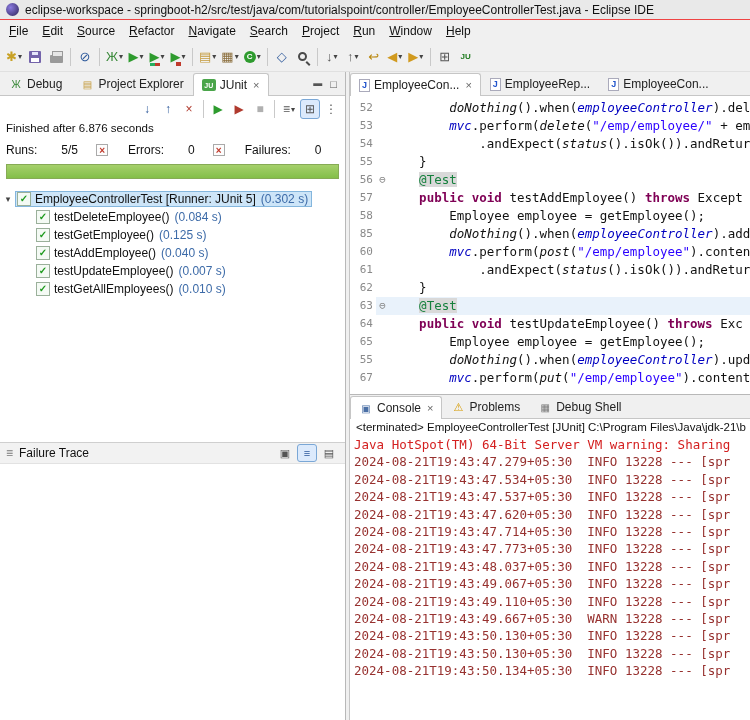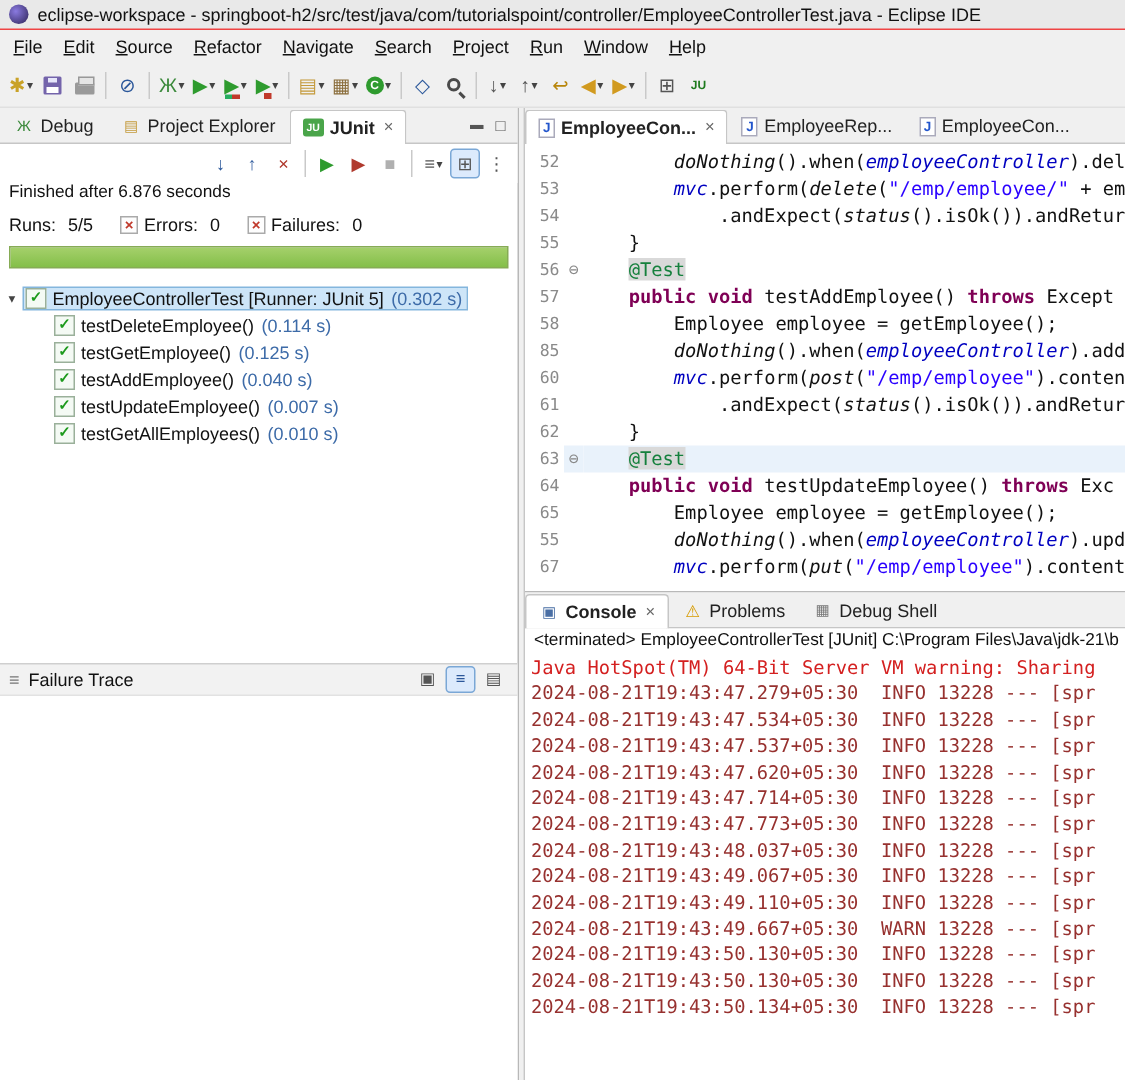--- a/index.html
+++ b/index.html
@@ -34,40 +34,40 @@
 
 
 #main{display:flex;height:648px;background:#f0f0f0}
 #left{width:346px;display:flex;flex-direction:column;background:#fff;border-right:1px solid #b8b8b8;margin-right:3px}
 #right{flex:1;display:flex;flex-direction:column;min-width:0;border-left:1px solid #c6c6c6;background:#fff}
 
 
 .tabbar{height:24px;display:flex;align-items:flex-end;background:#f0f0f0;border-bottom:1px solid #c6c6c6;white-space:nowrap}
 .tab{height:23px;display:flex;align-items:center;gap:4px;padding:0 8px;font-size:12px;color:#222;border:1px solid transparent;border-bottom:none;cursor:default}
 .tab.active{background:#fff;border-color:#c6c6c6;border-radius:3px 3px 0 0;position:relative;top:1px}
-.tab.active .tab-label{font-weight:bold}
+.tab.active .tab-label{font-weight:normal}
 .tab-ico{width:14px;height:13px;display:inline-flex;align-items:center;justify-content:center;font-size:10px;flex:none}
 .tab-ico.dbg{color:#3c8a3c}
 .tab-ico.pex{color:#c49a3c}
 .tab-ico.ju{font-size:7px;font-weight:bold;color:#fff;background:#4aa54a;border-radius:2px;height:12px}
 .tab-ico.jfile{border:1px solid #aab;background:#fff;color:#2255cc;font-weight:bold;font-size:9px;width:11px}
 .tab-ico.con{color:#4a6fa5}
 .tab-ico.prb{color:#d69b00;font-size:11px}
 .tab-ico.dsh{color:#777}
 .tab-close{font-size:11px;color:#666;margin-left:2px}
 .winbtns{margin-left:auto;display:flex;gap:8px;padding:0 8px;color:#555;align-self:center}
 .wb{font-size:9px;cursor:default}
 
 
 #junit-toolbar{height:26px;display:flex;align-items:center;justify-content:flex-end;gap:1px;padding:0 4px;background:#fff}
 #junit-toolbar .tbtn{height:20px}
 #junit-toolbar .glyph{font-size:12px}
 #finished{height:17px;font-size:11.5px;padding-left:6px}
 #counters{height:22px;display:flex;align-items:center;gap:18px;padding-left:6px;font-size:12px}
-.counter{display:inline-flex;align-items:center;gap:4px}
+.counter{display:inline-flex;align-items:center;gap:20px}
 .cvalue{margin-left:4px}
 .badge{width:12px;height:12px;border:1px solid #aaa;background:#fdfdfd;display:inline-flex;align-items:center;justify-content:center;font-size:10px;font-weight:bold;flex:none}
 .badge.err{color:#c0392b}
 .badge.fail{color:#c0392b}
 #progress{height:21px;padding:3px 6px}
 #progress .bar{height:15px;width:100%;background:linear-gradient(#a5d06b,var(--progress-green));border:1px solid #86ab55}
 #tree{height:260px;padding-top:8px;font-size:12px;overflow:hidden}
 .trow{height:18px;display:flex;align-items:center;white-space:nowrap}
 .trow .twisty{width:16px;text-align:center;color:#444;font-size:9px;flex:none}
 .ticon{width:14px;height:14px;border:1px solid #9ab09a;background:#f4faf4;color:#1d9a1d;font-weight:bold;font-size:10px;line-height:12px;text-align:center;margin-right:4px;flex:none}
@@ -289,21 +289,21 @@
           <span class="twisty">▾</span>
           <span class="sel">
             <span class="ticon">✓</span>
             <span class="tlabel">EmployeeControllerTest [Runner: JUnit 5]</span>
             <span class="ttime">(0.302 s)</span>
           </span>
         </div>
         <div class="trow child">
           <span class="ticon">✓</span>
           <span class="tlabel">testDeleteEmployee()</span>
-          <span class="ttime">(0.114 s)</span>
+          <span class="ttime">(0.084 s)</span>
         </div>
         <div class="trow child">
           <span class="ticon">✓</span>
           <span class="tlabel">testGetEmployee()</span>
           <span class="ttime">(0.125 s)</span>
         </div>
         <div class="trow child">
           <span class="ticon">✓</span>
           <span class="tlabel">testAddEmployee()</span>
           <span class="ttime">(0.040 s)</span>

